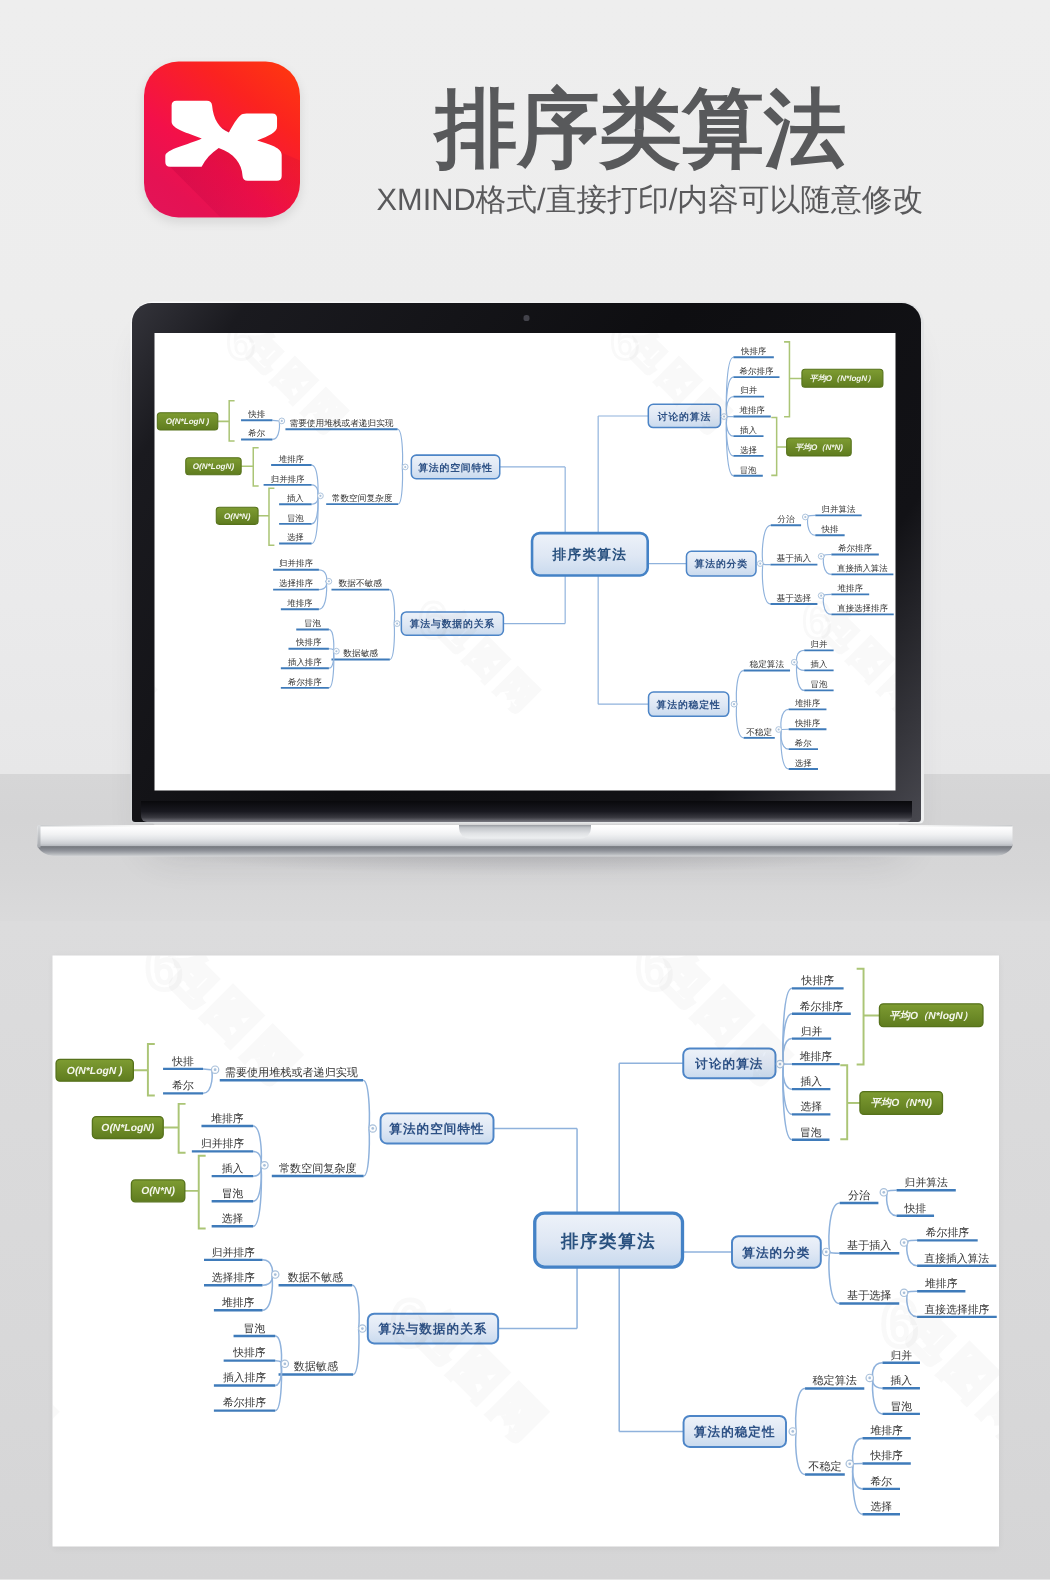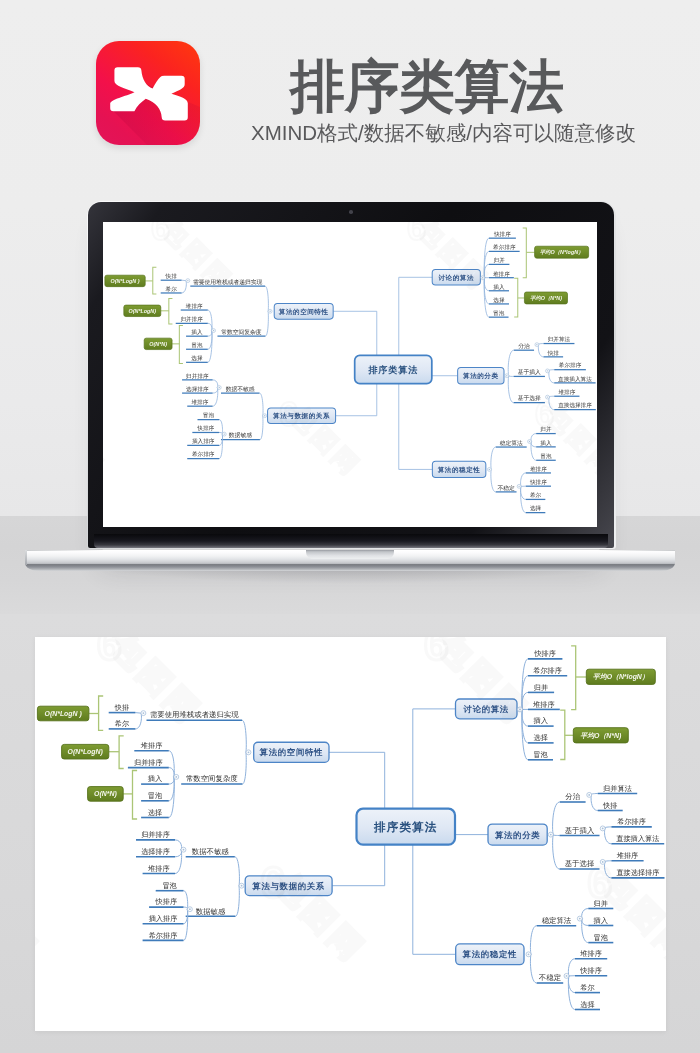--- a/index.html
+++ b/index.html
@@ -112,21 +112,21 @@
           C 65.3 68.0 59.9 61.2 49.8 57.7
           C 44.9 61.0 41.0 65.1 38.4 70.2
           L 17.4 70.2 Q 14.2 70.2 14.2 67.0
           L 14.2 63.0
           C 14.2 58.4 29.9 55.4 38.5 51.3
           C 29.2 47.6 18.4 44.8 18.4 40.1
           L 18.4 29.4 Q 18.4 26.2 21.6 26.2 Z"></path>
       </svg>
     </div>
     <div id="title">排序类算法</div>
-    <div id="subtitle">XMIND格式/数据不敏感/内容可以随意修改</div>
+    <div id="subtitle">XMIND格式/直接打印/内容可以随意修改</div>
   </div>
 
   <div id="laptop">
     <div id="lidshadow"></div>
     <div id="lidrim"></div>
     <div id="lid"></div>
     <div id="camera"></div>
     <div id="screen">
         <svg width="494" height="308.5" viewBox="0 0 631 394" class="mapsvg" style="left: 0px; top: -1px;">
           <defs>

